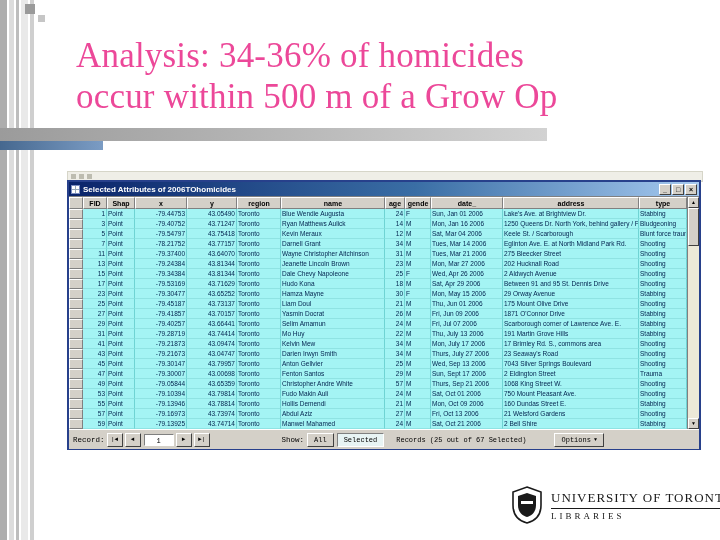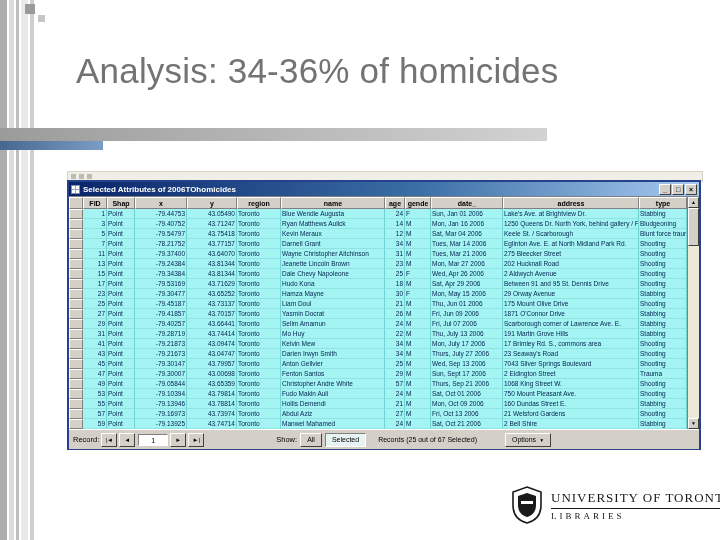--- a/index.html
+++ b/index.html
@@ -12,22 +12,22 @@
   .s1{left:0;width:7px;background:#adadad;}
   .s2{left:9px;width:5px;background:#dcdcdc;}
   .s3{left:16px;width:3px;background:#bdbdbd;}
   .s4{left:21px;width:7px;background:#e9e9e9;}
   .s5{left:30px;width:4px;background:#cfcfcf;}
   .sq{position:absolute;}
   .q1{left:25px;top:4px;width:10px;height:10px;background:#9a9a9a;}
   .q2{left:38px;top:15px;width:7px;height:7px;background:#c6c6c6;}
 
   
-  .title{position:absolute;left:76px;top:50px;font-size:35px;line-height:41px;
-         color:#737373;letter-spacing:0.2px;}
+  .title{position:absolute;left:76px;top:35px;font-size:35px;line-height:41px;
+         color:#ec4899;letter-spacing:0.2px;font-family:Liberation Serif, serif;}
 
   
   .bar-gray{position:absolute;left:0;top:128px;width:547px;height:13px;
             background:linear-gradient(to right,#9b9b9b,#d2d2d2);}
   .bar-blue{position:absolute;left:0;top:141px;width:103px;height:9px;
             background:linear-gradient(to right,#46688f,#7b9cc4);}
 
   
   .bgstrip{position:absolute;left:67px;top:171px;width:634px;height:9px;
            background:#efeee7;border:1px solid #d6d5c8;}
@@ -68,21 +68,21 @@
 
   .vscroll{position:absolute;right:0;top:0;width:12px;height:232px;background:#ece9d8;
            border-left:1px solid #808080;display:flex;flex-direction:column;box-sizing:border-box;}
   .sbtn{height:11px;background:#d4d0c8;border:1px solid;border-color:#fff #404040 #404040 #fff;
         font-size:5px;text-align:center;line-height:9px;box-sizing:border-box;}
   .sbtn.down{margin-top:auto;}
   .sthumb{height:38px;background:#d4d0c8;border:1px solid;border-color:#fff #404040 #404040 #fff;
           box-sizing:border-box;}
 
   .recordbar{height:20px;display:flex;align-items:center;padding:0 4px;background:#d4d0c8;
-             border-top:1px solid #ffffff;font-size:7.5px;box-sizing:border-box;}
+             border-top:1px solid #ffffff;font-size:7.5px;box-sizing:border-box;font-family:Liberation Mono, monospace;}
   button{font-family:inherit;background:#d4d0c8;border:1px solid;
          border-color:#ffffff #404040 #404040 #ffffff;box-sizing:border-box;padding:0;}
   .nbtn{width:16px;height:14px;font-size:6px;margin-left:2px;}
   .rvalue{display:inline-block;width:30px;height:12px;background:#ffffff;border:1px solid;
           border-color:#808080 #ffffff #ffffff #808080;text-align:center;font-size:7px;
           line-height:12px;margin-left:3px;box-sizing:border-box;}
   .show-label{margin-left:72px;}
   .showbtn{height:14px;padding:0 6px;margin-left:3px;font-size:7px;}
   .pressed{border-color:#808080 #ffffff #ffffff #808080;background:#e8f4f4;}
   .rsummary{margin-left:12px;font-size:7px;}
@@ -107,20 +107,21 @@
     <div class="stripe s2"></div>
     <div class="stripe s3"></div>
     <div class="stripe s4"></div>
     <div class="stripe s5"></div>
     <div class="sq q1"></div>
     <div class="sq q2"></div>
   </div>
 
   <div class="title">
     <div>Analysis: 34-36% of homicides</div>
+    <div>occur within 500 m of a Grow Op</div>
   </div>
 
   <div class="bar-gray"></div>
   <div class="bar-blue"></div>
 
   <div class="bgstrip">
     <div class="ic" style="left:3px"></div>
     <div class="ic" style="left:11px"></div>
     <div class="ic" style="left:19px"></div>
   </div>

